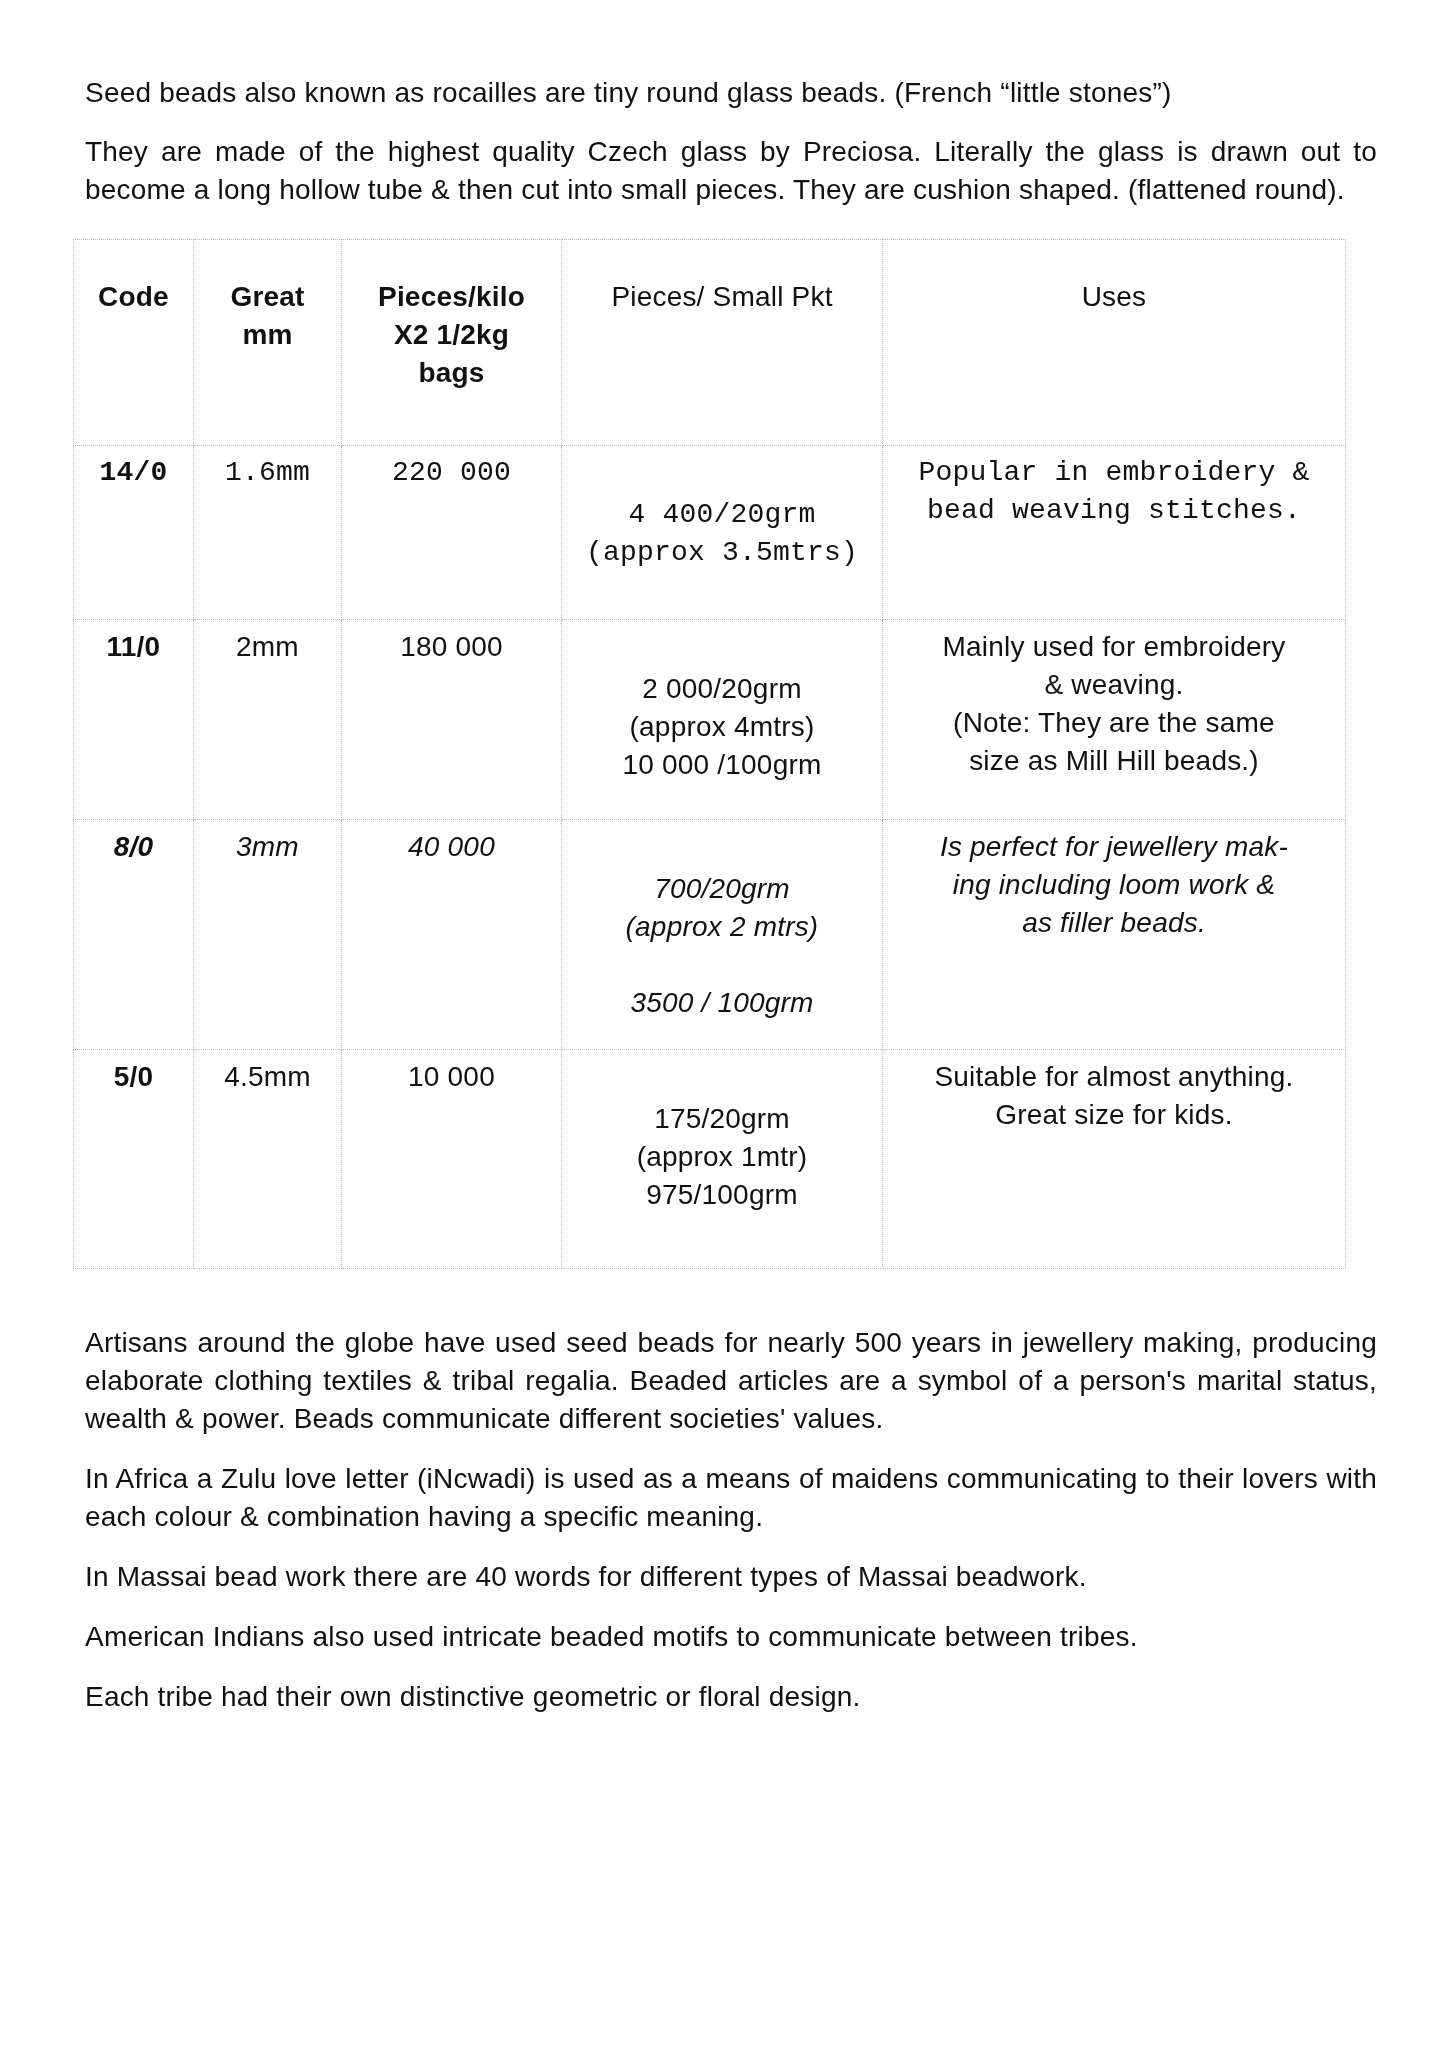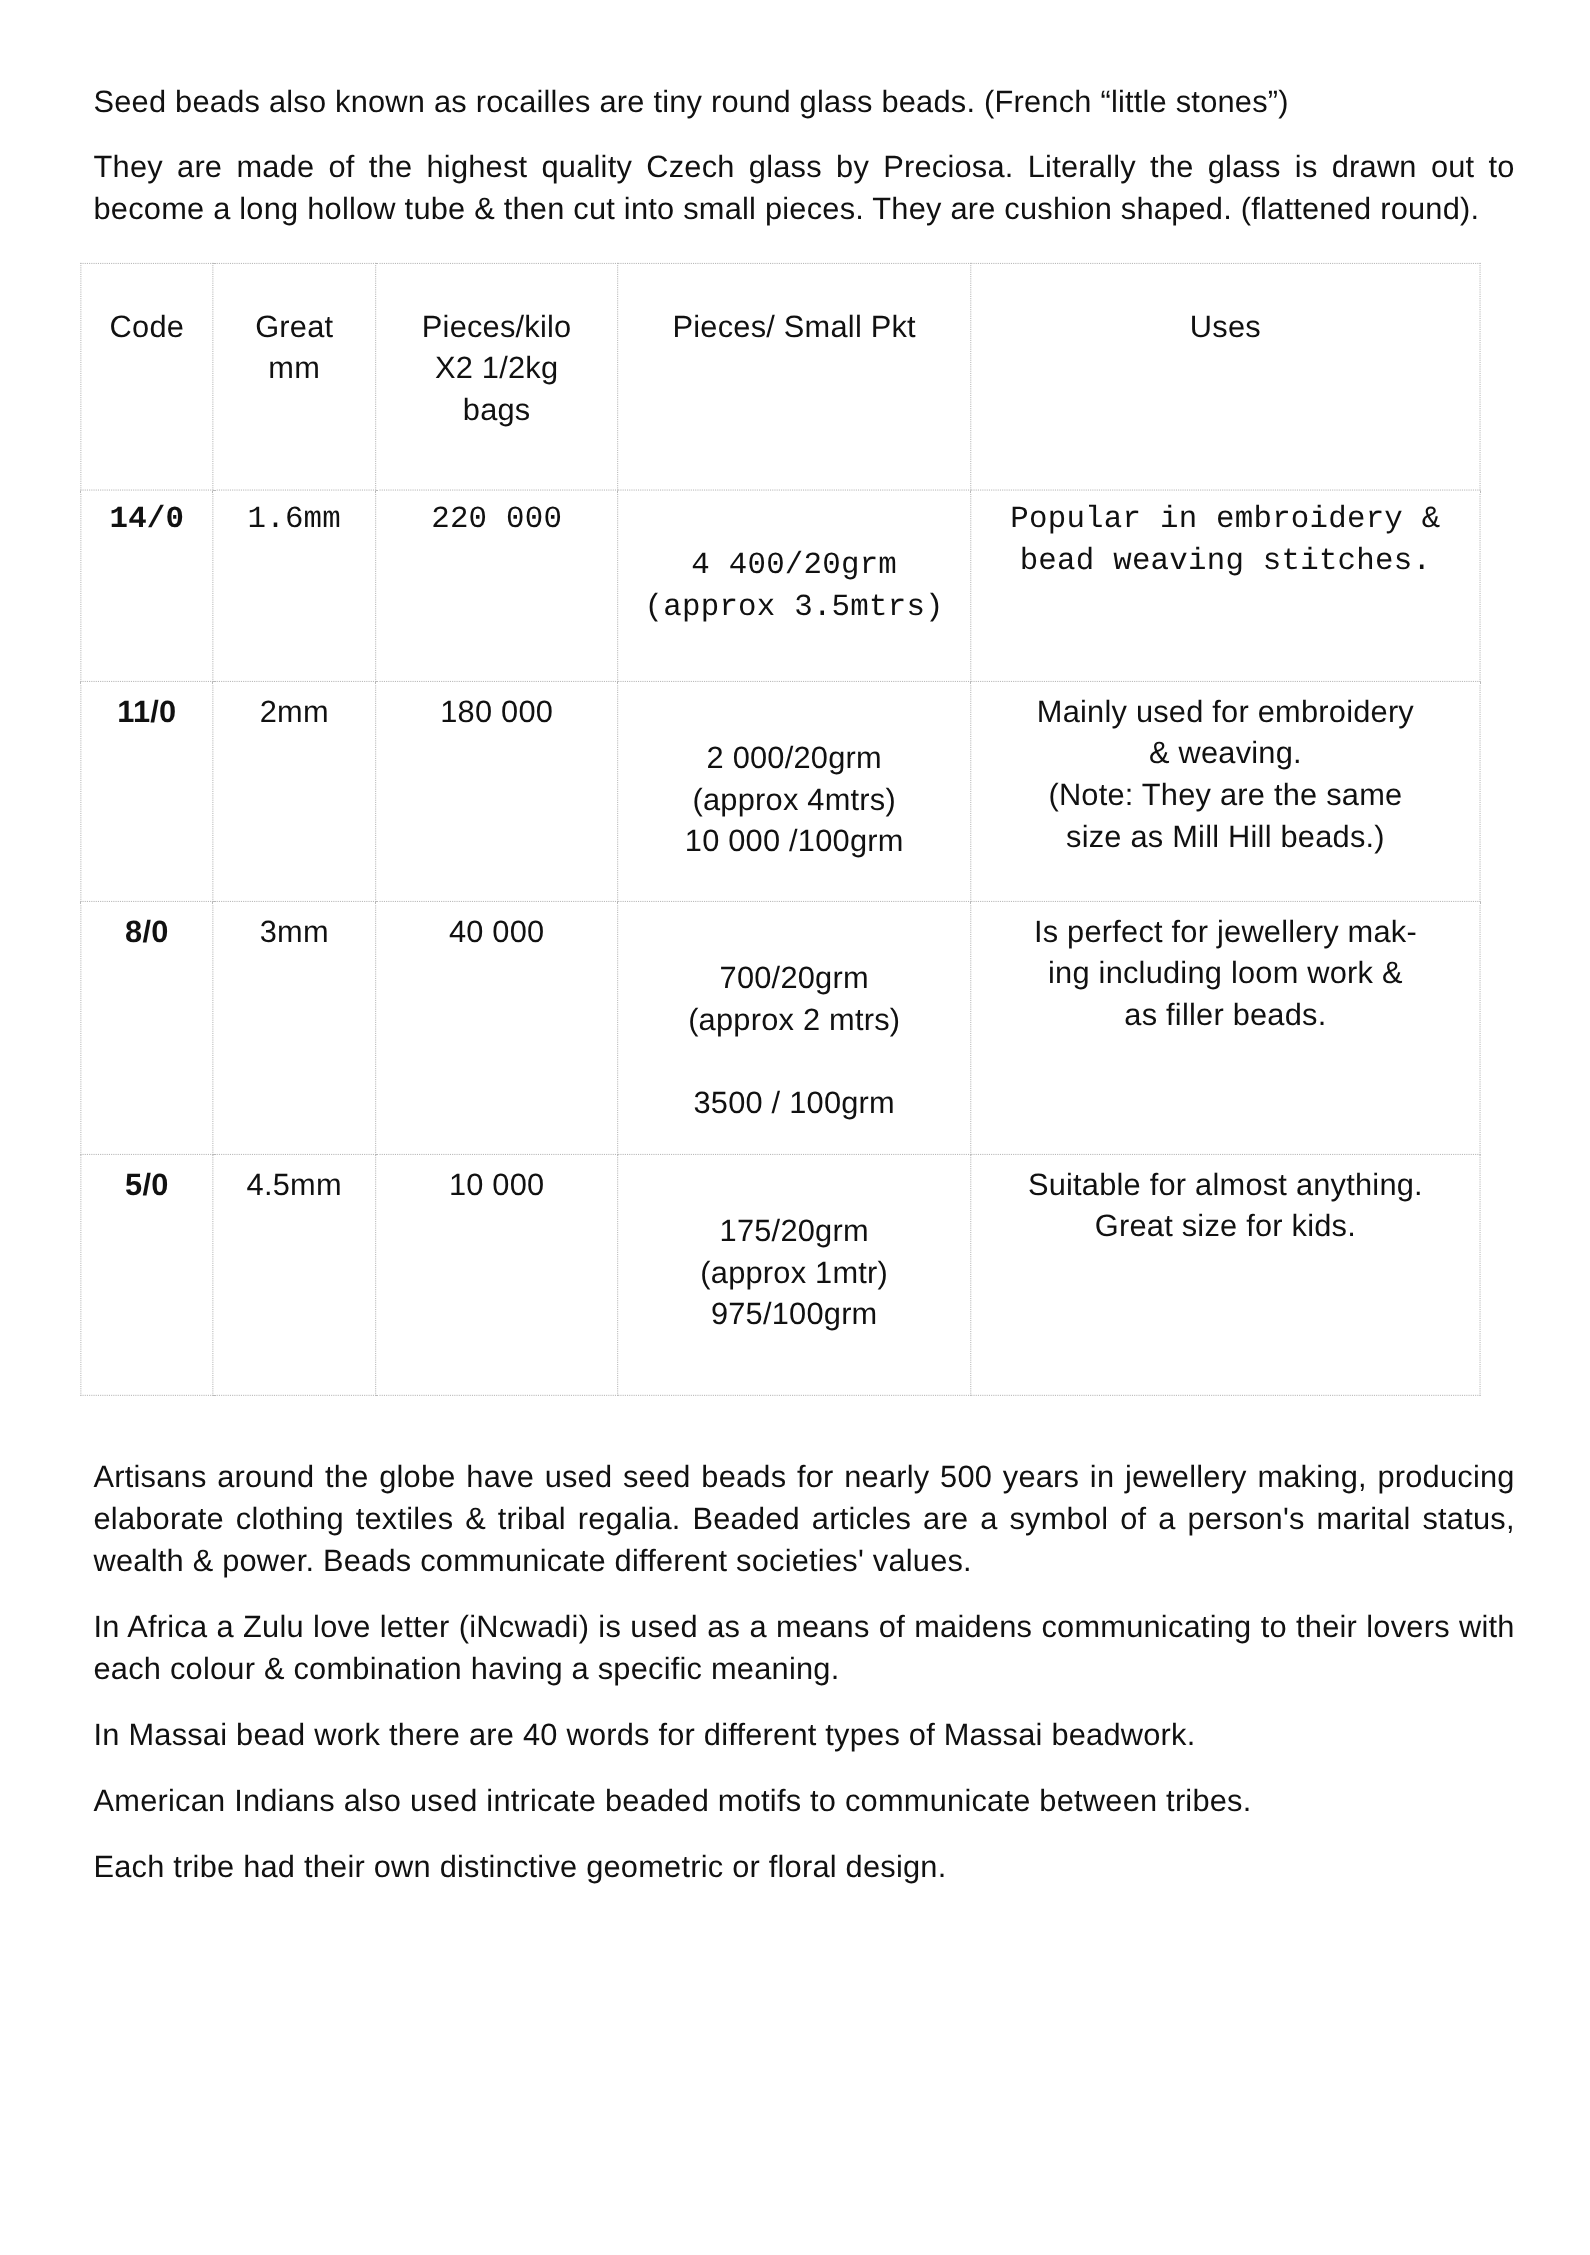--- a/index.html
+++ b/index.html
@@ -40,23 +40,23 @@
     font-size: 28px;
     line-height: 38px;
     font-weight: 400;
     padding: 8px 6px 8px 6px;
     letter-spacing: 0.2px;
   }
   .bead-table thead th { padding-top: 38px; }
   .bead-table thead tr { height: 206px; }
   .bead-table tbody tr:nth-child(1) { height: 174px; font-family: Liberation Mono, monospace; }
   .bead-table tbody tr:nth-child(2) { height: 200px; }
-  .bead-table tbody tr:nth-child(3) { height: 230px; }
+  .bead-table tbody tr:nth-child(3) { height: 230px; font-style: italic; }
   .bead-table tbody tr:nth-child(4) { height: 219px; }
-  .bead-table th.hdr-bold { font-weight: 400; }
+  .bead-table th.hdr-bold { font-weight: 700; }
   .bead-table td.col-code { font-weight: 700; }
   .bead-table td.col-pkt { padding-top: 50px; }
 
   .col-w-code { width: 120px; }
   .col-w-size { width: 148px; }
   .col-w-kilo { width: 220px; }
   .col-w-pkt  { width: 321px; }
   .col-w-uses { width: 463px; }
 
   .outro-first { margin-top: 0; }

